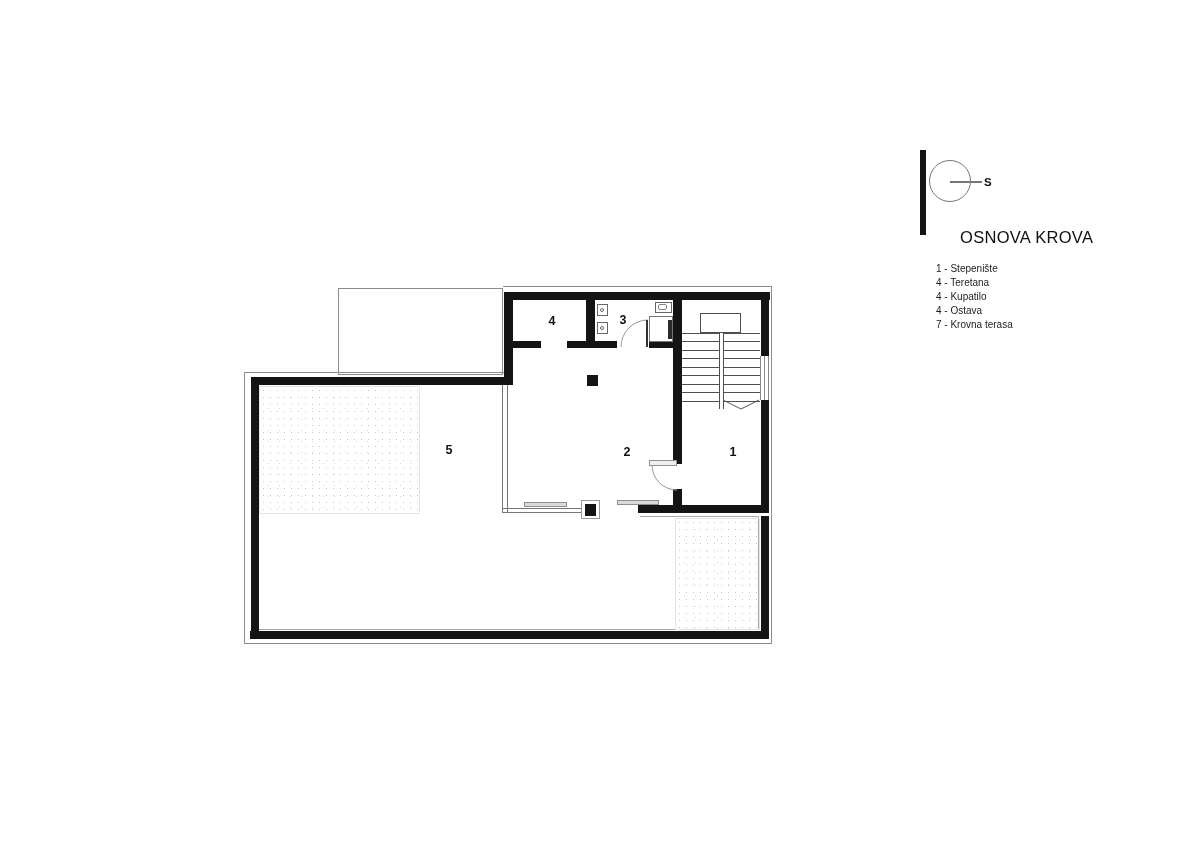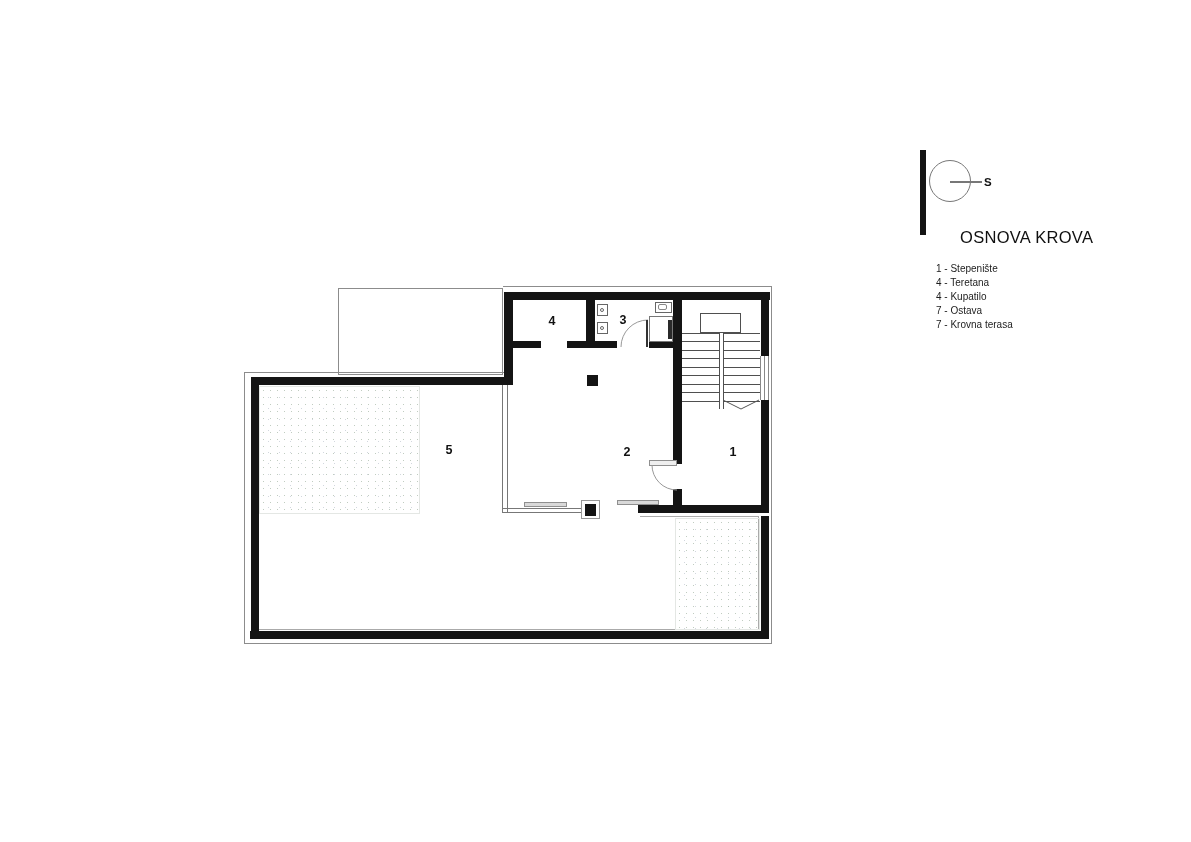--- a/index.html
+++ b/index.html
@@ -103,17 +103,17 @@
   <div class="abs ink" style="left:920px;top:150px;width:6px;height:85px;"></div>
   <div class="abs" style="left:929px;top:160px;width:42px;height:42px;border:1.5px solid #777;border-radius:50%;box-sizing:border-box;"></div>
   <div class="abs" style="left:950px;top:181px;width:32px;height:1.5px;background:#777;"></div>
   <span class="abs north-s" style="left:984px;top:176px;">S</span>
 
   <div class="abs title" style="left:960px;top:228px;">OSNOVA KROVA</div>
   <div class="abs" style="left:936px;top:262px;">
     <div class="litem">1 - Stepenište</div>
     <div class="litem">4 - Teretana</div>
     <div class="litem">4 - Kupatilo</div>
-    <div class="litem">7 - Ostava</div>
+    <div class="litem">4 - Ostava</div>
     <div class="litem">7 - Krovna terasa</div>
   </div>
 
 </div>
 
 </body></html>

